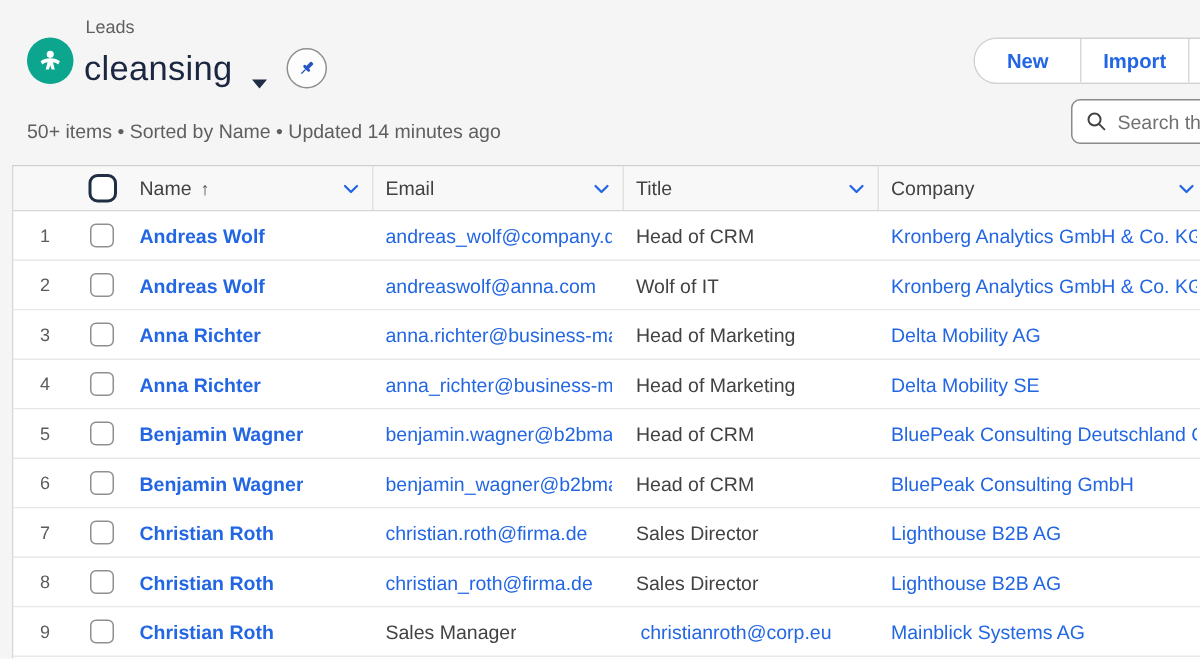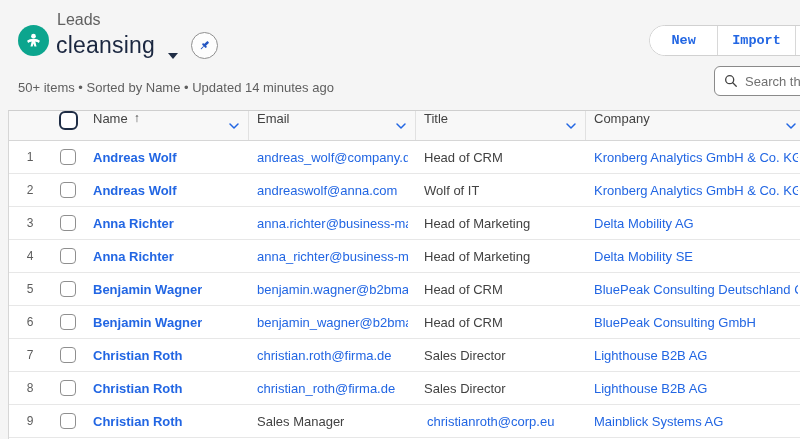--- a/index.html
+++ b/index.html
@@ -13,21 +13,21 @@
   .page { position:relative; width:800px; height:439px; overflow:hidden; }
 
   
   .lead-icon {
     position:absolute; left:18px; top:25px; width:31px; height:31px;
     border-radius:50%; background:var(--entity-teal,#0ca58e);
     display:flex; align-items:center; justify-content:center;
   }
   .entity-label {
     position:absolute; left:57px; top:11px;
-    font-size:16px; color:#616161;
+    font-size:12px; color:#616161;
   }
   .view-title-row {
     position:absolute; left:56px; top:27px; height:32px;
     display:flex; align-items:flex-end; gap:13px;
   }
   .view-title { font-size:23px; color:#1b2740; letter-spacing:.2px; }
   .caret-down {
     width:0; height:0; margin-top:3px;
     border-left:5px solid transparent; border-right:5px solid transparent;
     border-top:6px solid #1f2d45; cursor:pointer;
@@ -39,21 +39,21 @@
   }
 
   
   .command-group {
     position:absolute; left:649px; top:25px; height:31px; width:215px;
     display:flex; background:#fff;
     border:1px solid #d1d1d1; border-radius:16px; overflow:hidden;
   }
   .cmd-btn {
     flex:1; border:none; background:#fff; cursor:pointer;
-    font-family:Liberation Mono, monospace;
+    font-family:Liberation Sans, sans-serif;
     font-size:13.5px; font-weight:bold; color:var(--accent,#2266e3);
     padding:0 14px; white-space:nowrap;
   }
   .cmd-btn + .cmd-btn { border-left:1px solid #d8d8d8; }
 
   
   .status-text {
     position:absolute; left:18px; top:80px;
     font-size:13px; color:#5f5f5f;
   }
@@ -73,21 +73,21 @@
   .grid {
     position:absolute; left:8px; top:110px; width:800px; height:329px;
     background:#fff;
     border-left:1px solid #d6d6d6; border-top:1px solid #cfcfcf;
   }
   .grid-header {
     display:flex; height:30px; align-items:stretch;
     background:#f8f8f8; border-bottom:1px solid #d6d6d6;
     font-size:13px; color:#424242;
   }
-  .hcell { display:flex; padding:0 8px; cursor:pointer; }
+  .hcell { display:flex; align-items:center; padding:0 8px; cursor:pointer; }
   .hcell .hlabel { white-space:nowrap; }
   .hcell .sort { margin-left:6px; font-size:12px; color:#424242; }
   .hcell .spacer { flex:1; }
   .hcell.bordered { border-right:1px solid #e1e1e1; }
   .chev { display:flex; align-items:center; cursor:pointer; }
 
   .grid-row {
     display:flex; height:33px; align-items:stretch;
     border-bottom:1px solid #e7e7e7; background:#fff; cursor:pointer;
     font-size:13px;

